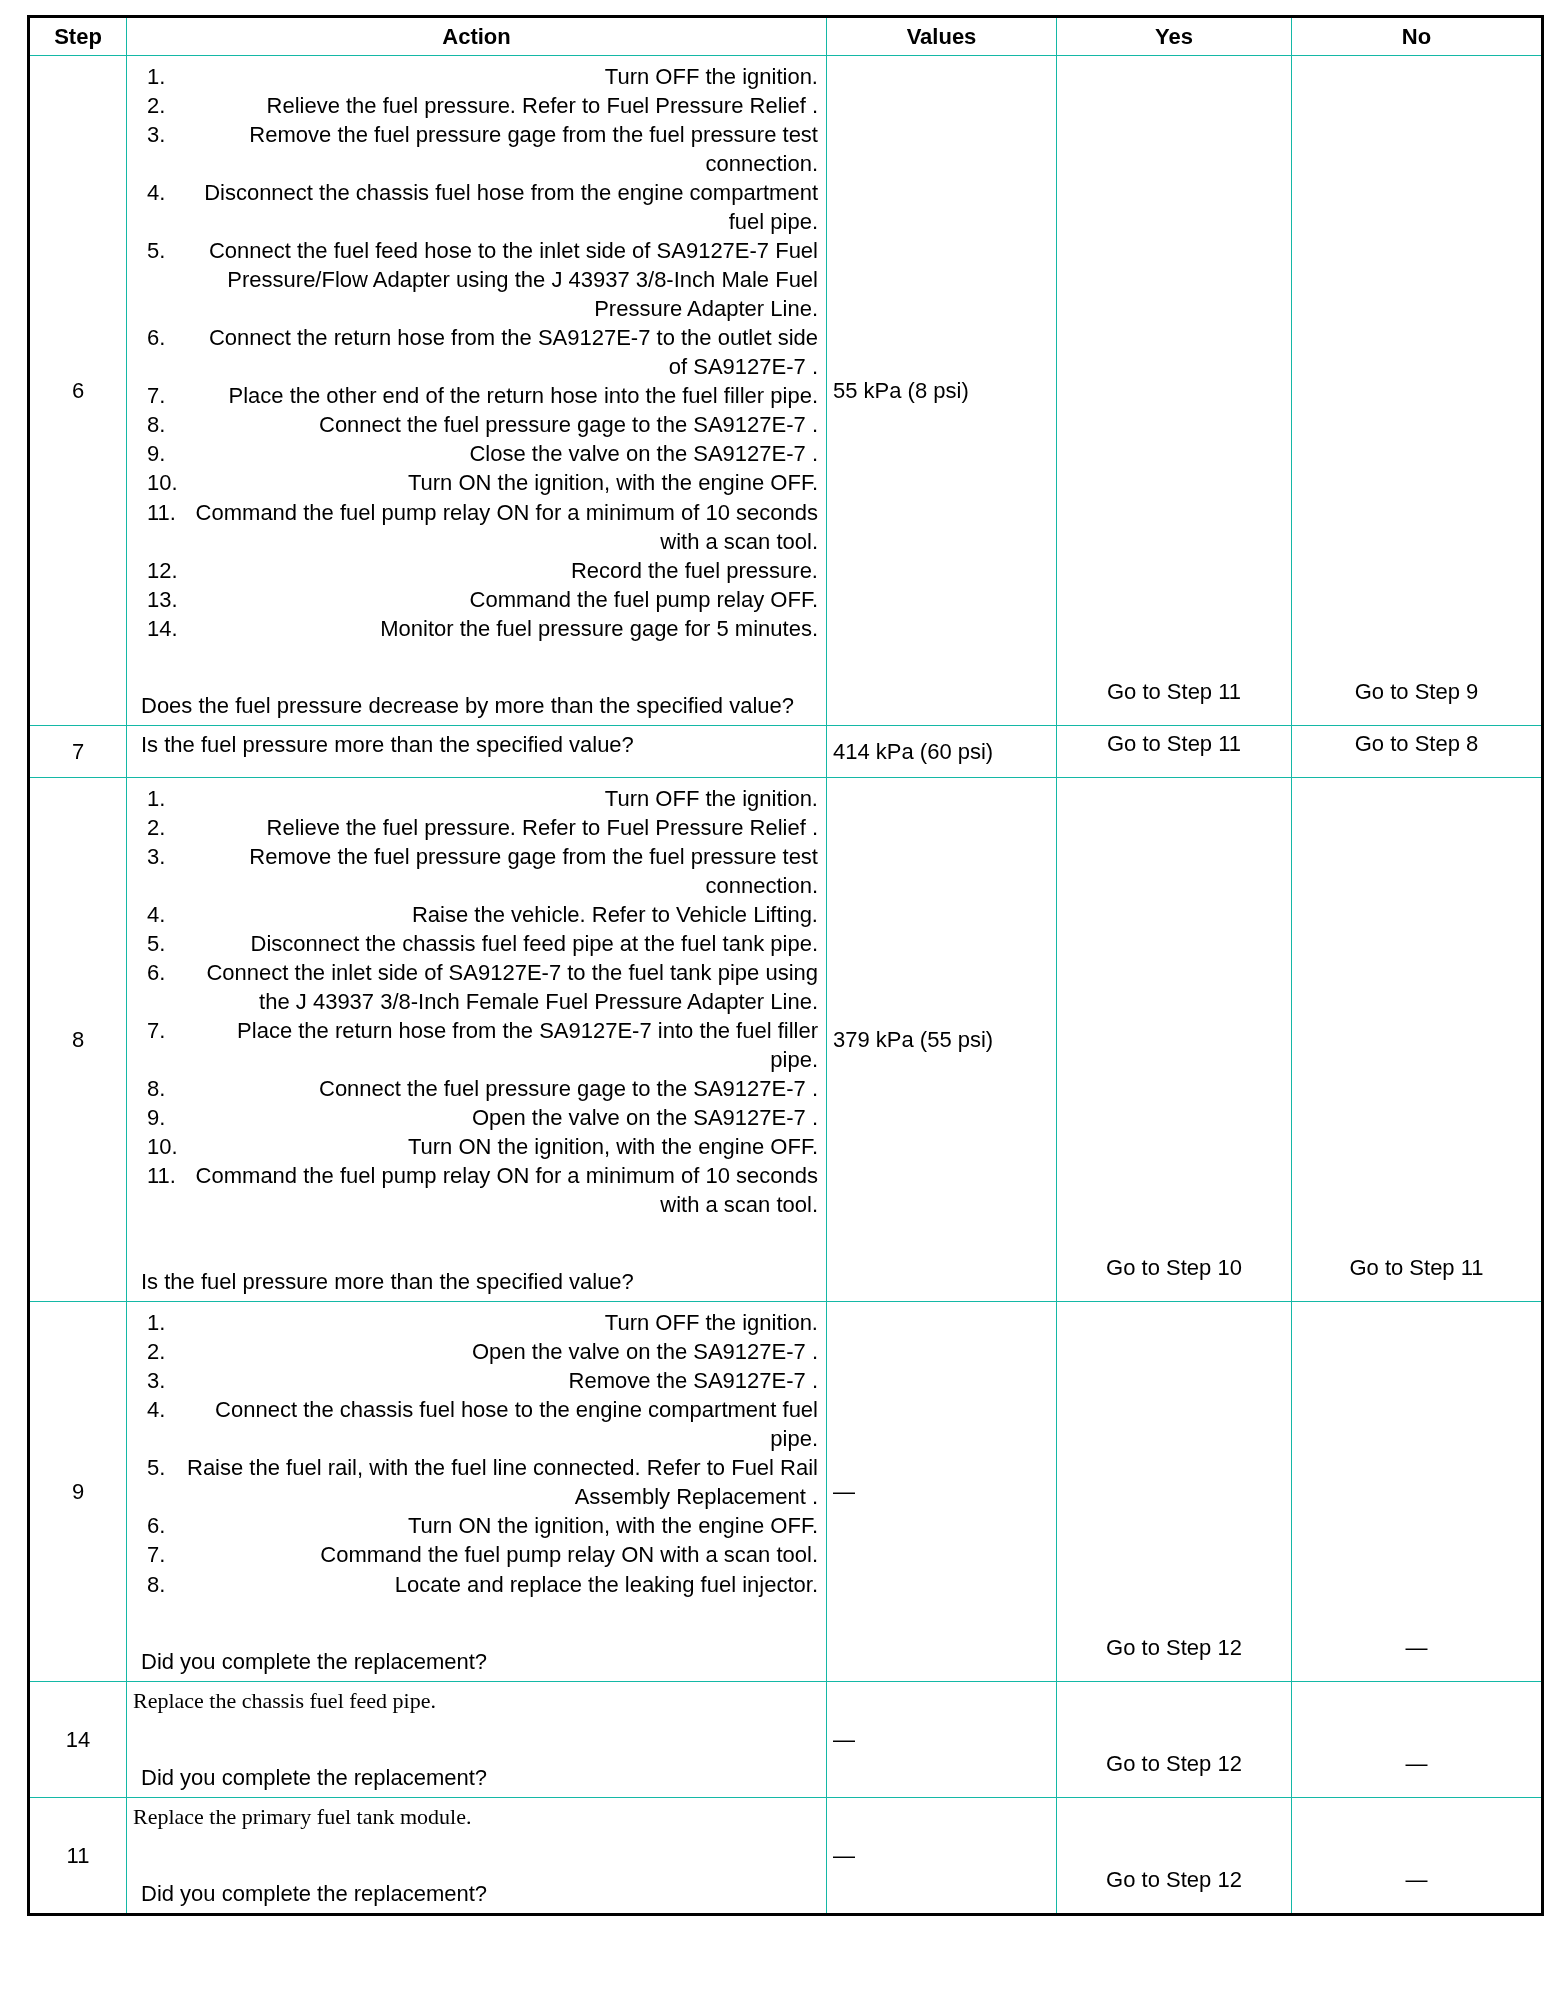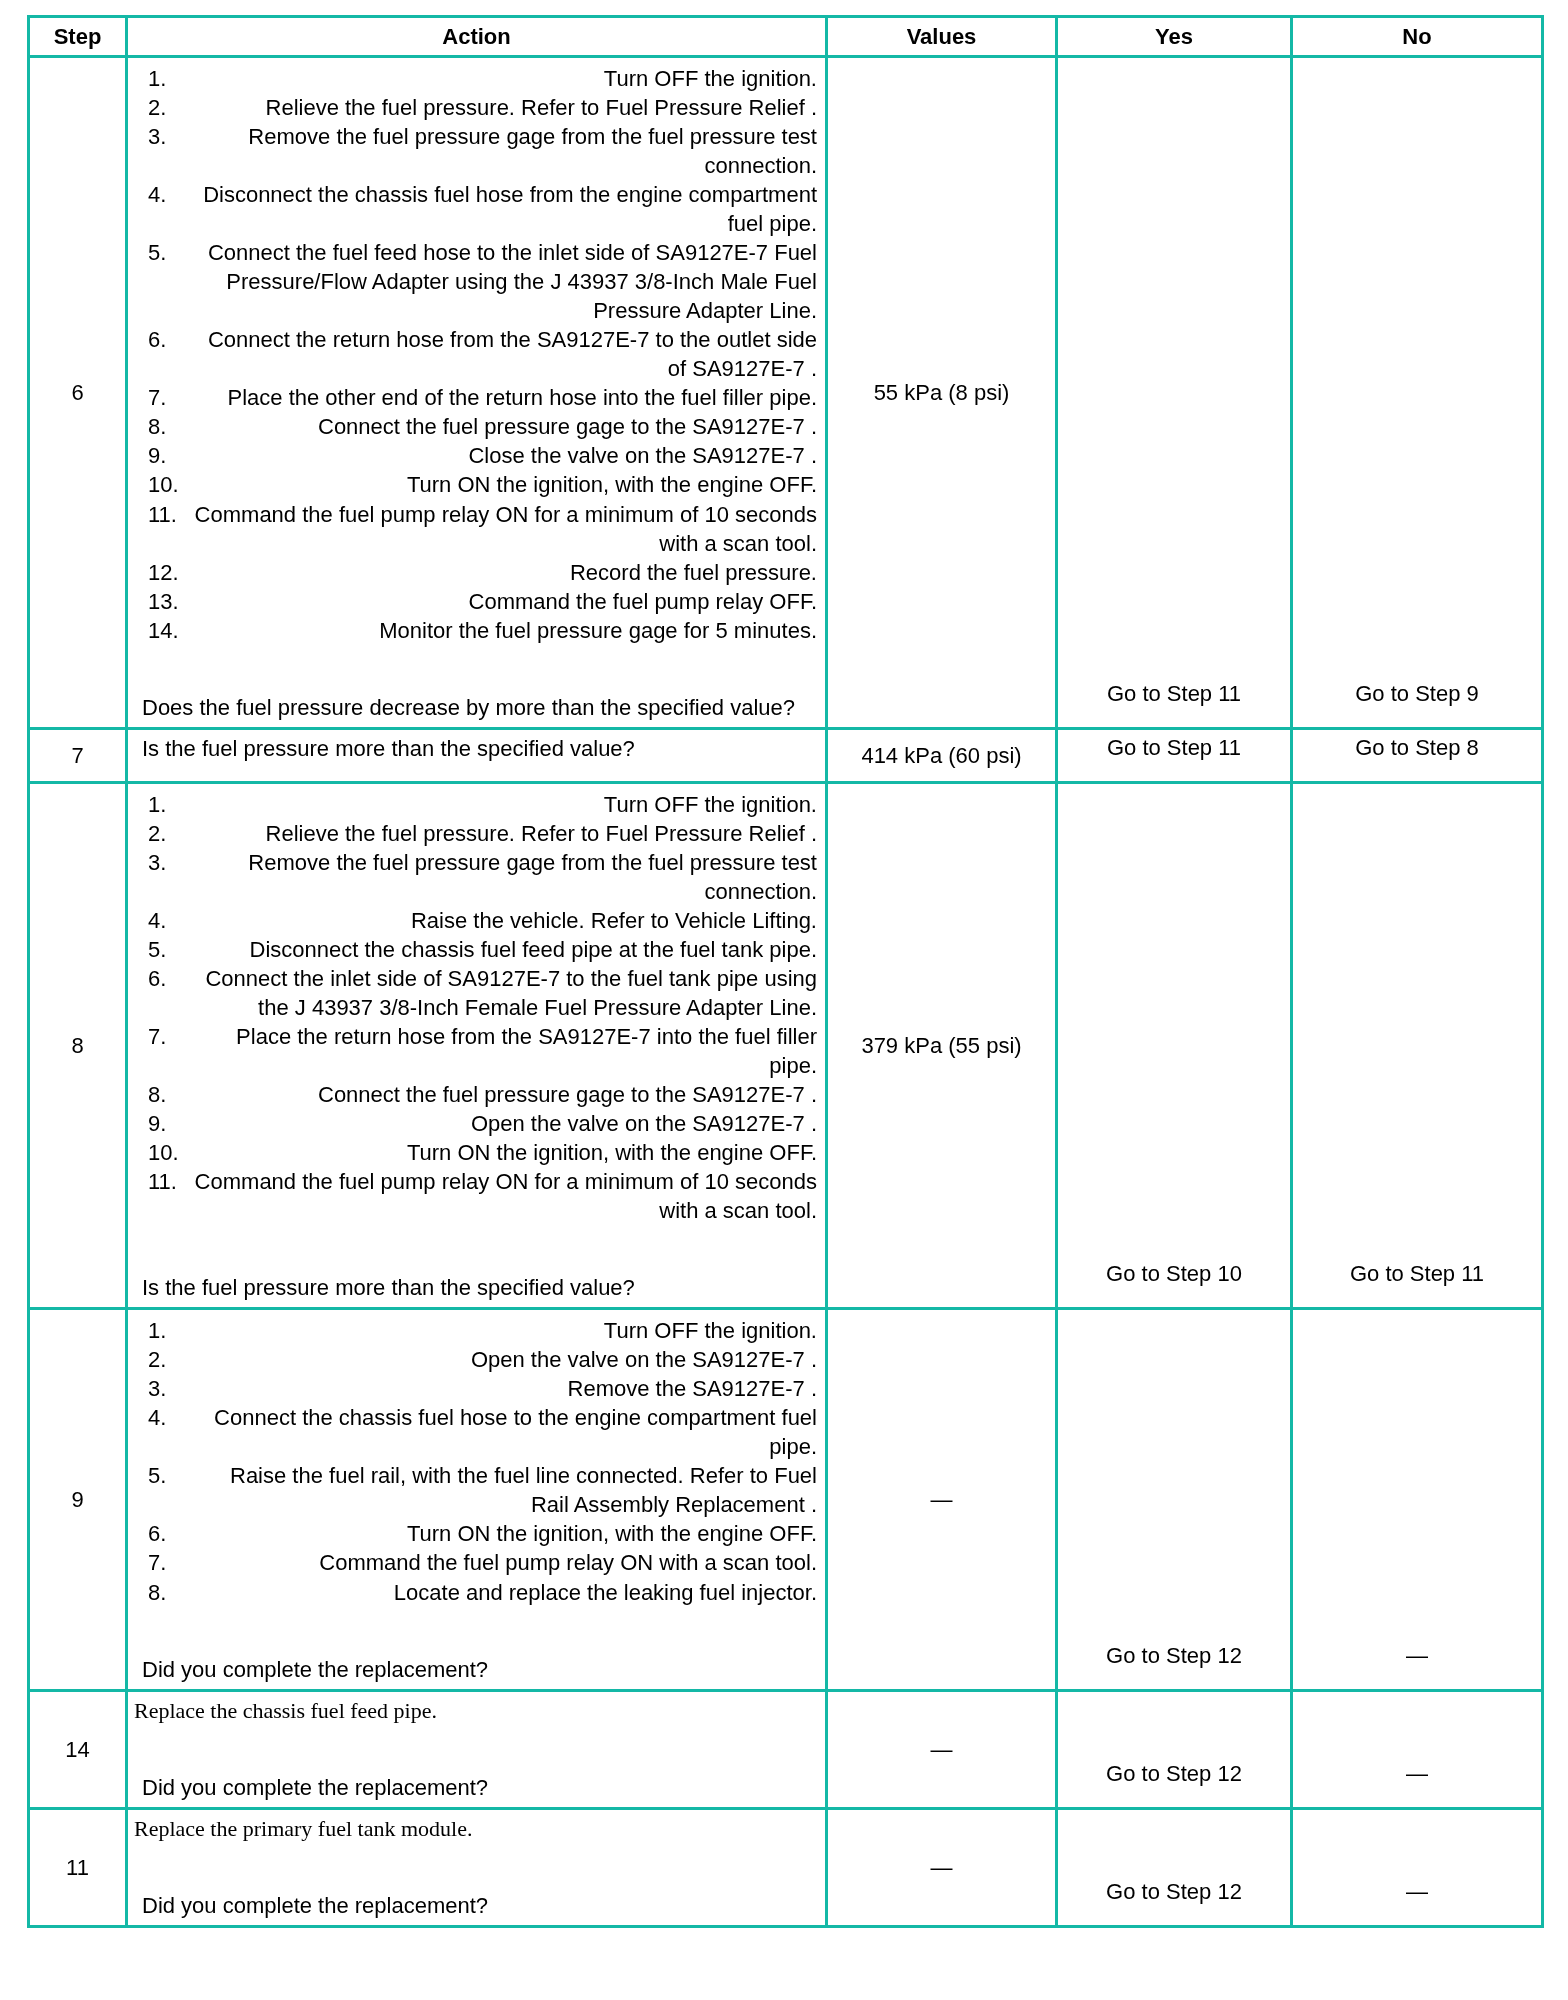--- a/index.html
+++ b/index.html
@@ -23,21 +23,21 @@
     width: 1514px;
     border: 3px solid #000;
   }
   col.c-step   { width: 98px; }
   col.c-action { width: 700px; }
   col.c-values { width: 230px; }
   col.c-yes    { width: 235px; }
   col.c-no     { width: 251px; }
 
   th, td {
-    border: 3px solid #14b8a6;
+    border: 1px solid #14b8a6;
     font-size: 22px;
     line-height: 1.32;
     color: #000;
   }
   th {
     font-weight: bold;
     text-align: center;
     padding: 4px 4px;
   }
   td.cell { padding: 3px 6px; }
@@ -72,21 +72,20 @@
     font-family: Liberation Serif, serif;
   }
   .action-question {
     margin-top: 48px;
     margin-left: 8px;
   }
   tr.compact .action-question {
     margin-top: 0;
   }
   td.values-cell {
-    text-align: center;
     vertical-align: middle;
   }
   td.yes-cell, td.no-cell {
     text-align: center;
     vertical-align: bottom;
     padding-bottom: 19px;
   }
 </style>
 </head>
 <body>

